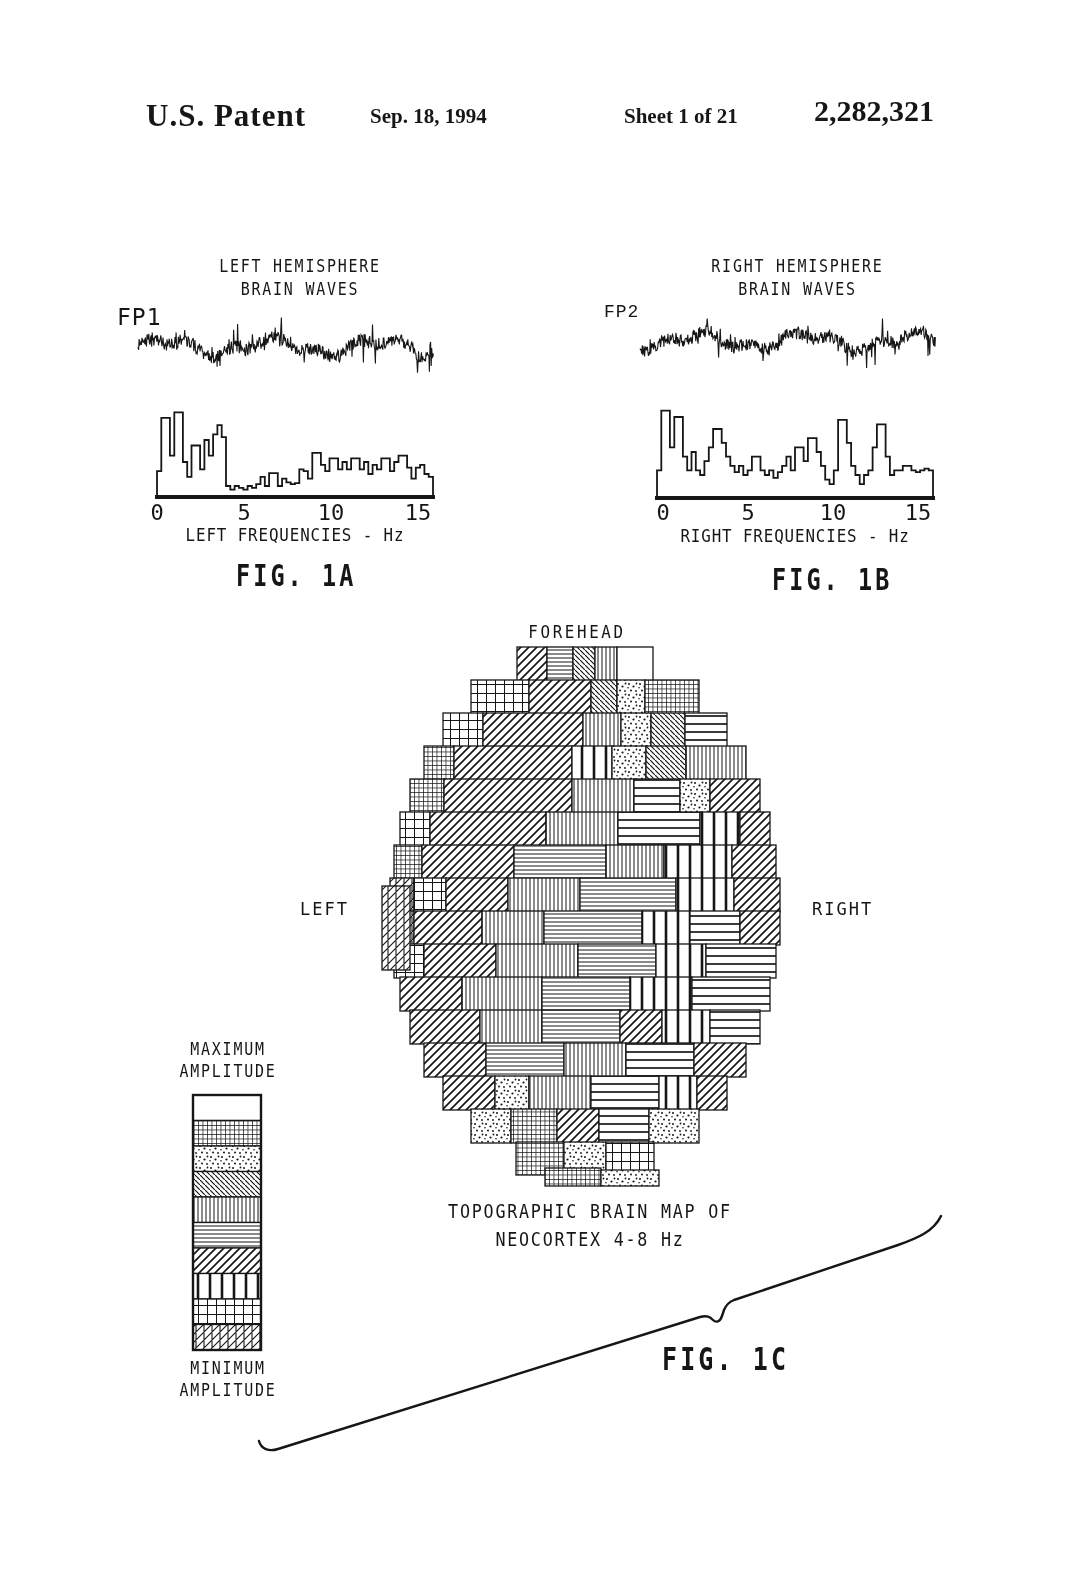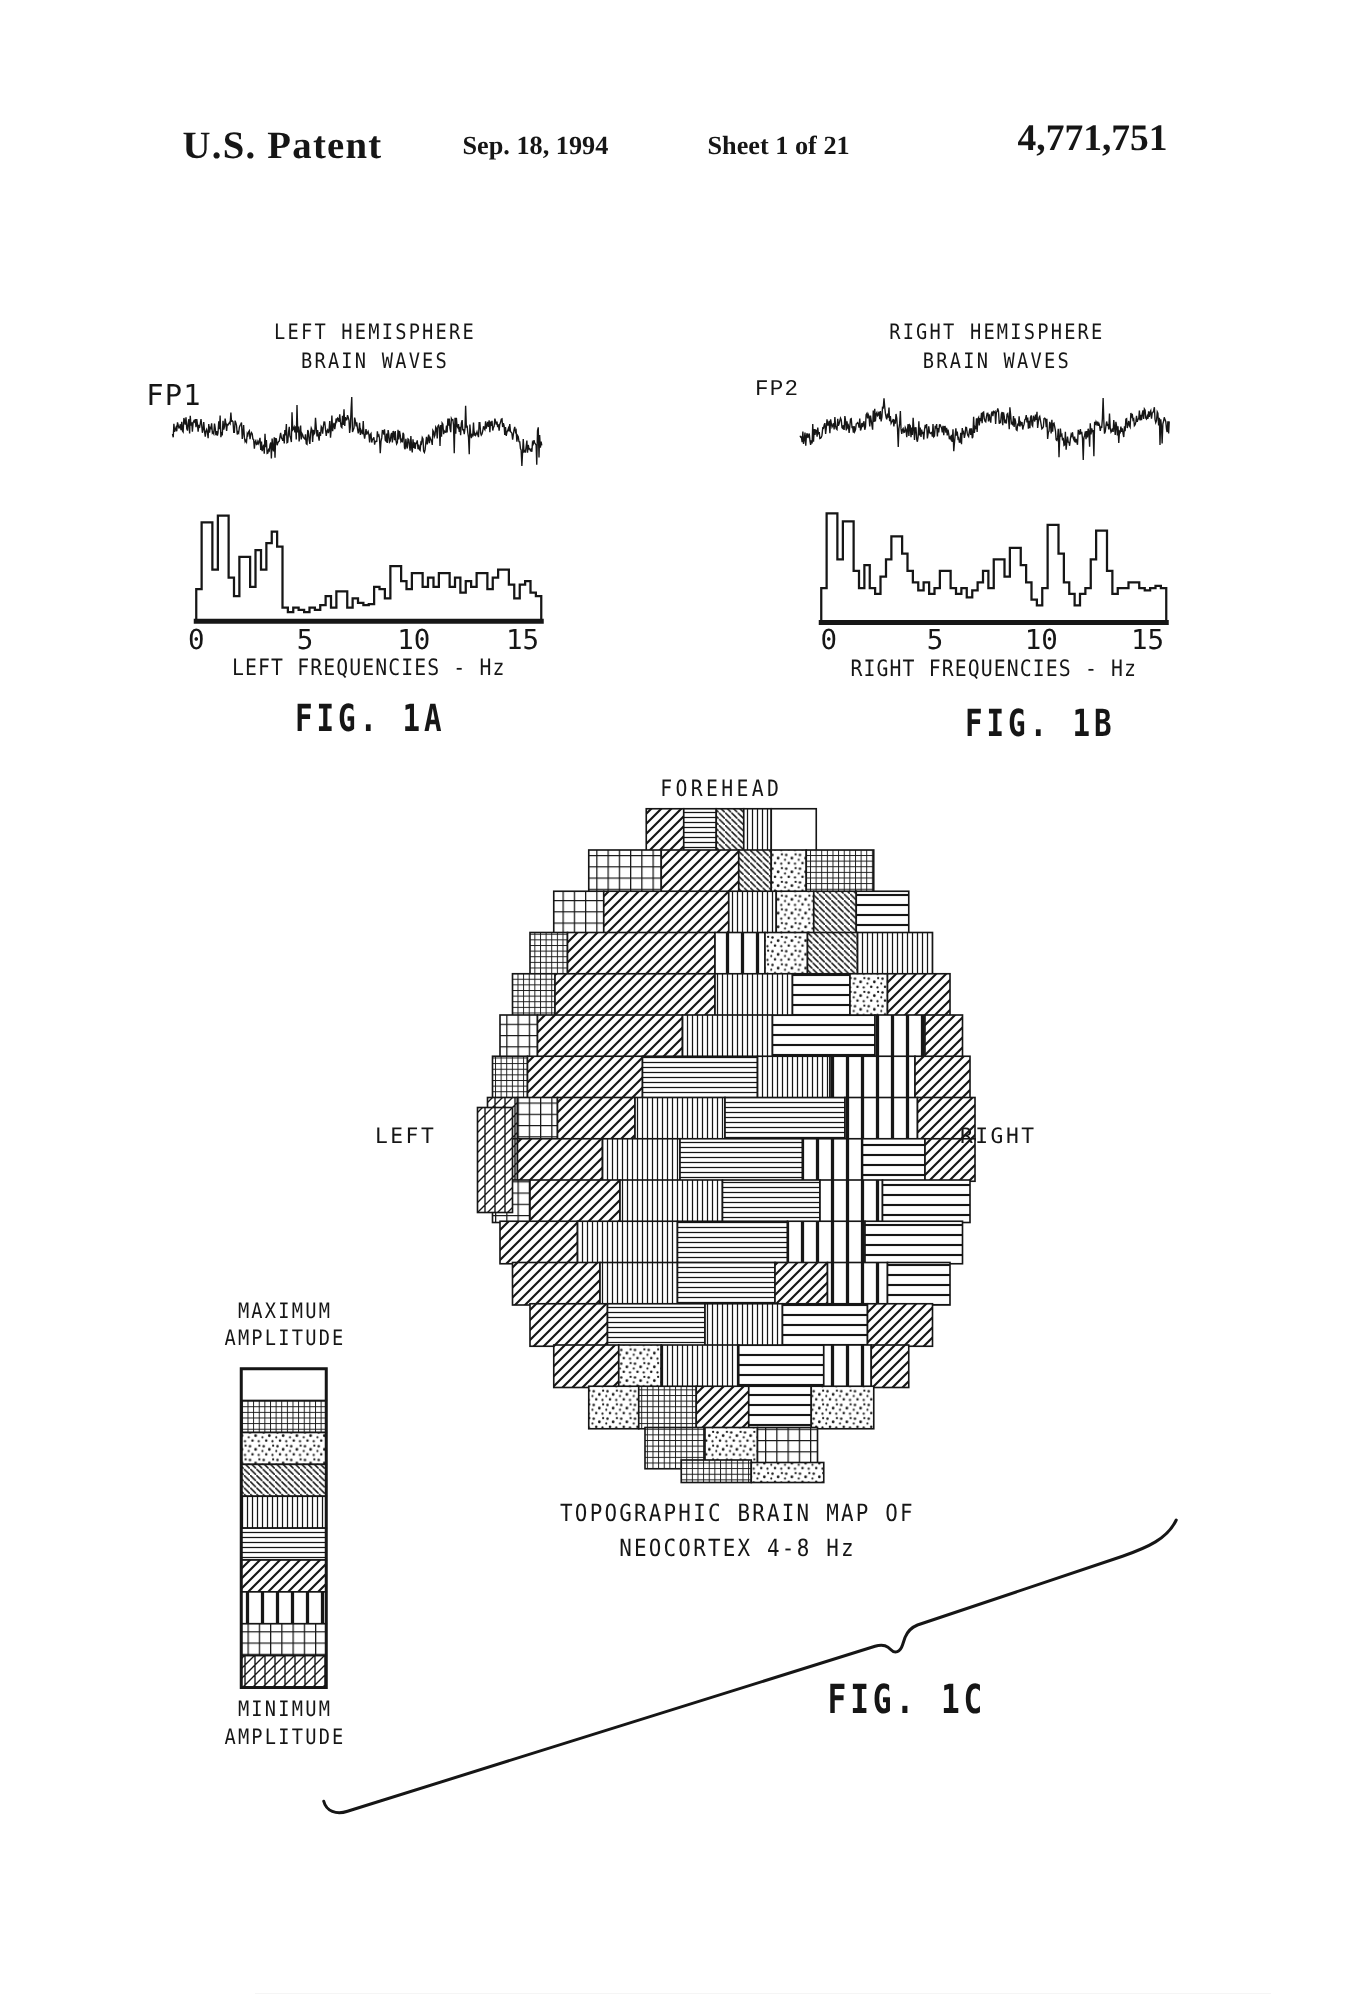--- a/index.html
+++ b/index.html
@@ -191,22 +191,22 @@
       </g>
     <g id="g-right-hist">
         <path d="M657,498V470.4H661.3V410.6H665.6V410.6H669.9V447.4H674.3V417.0H678.6V417.0H682.9V456.6H687.2V470.4H691.5V452.0H695.8V470.4H700.1V475.0H704.4V461.2H708.8V447.4H713.1V429.0H717.4V429.0H721.7V442.8H726.0V456.6H730.3V465.8H734.6V472.2H738.9V465.8H743.3V475.0H747.6V470.4H751.9V456.6H756.2V456.6H760.5V470.4H764.8V475.0H769.1V470.4H773.4V477.8H777.8V472.2H782.1V465.8H786.4V456.6H790.7V470.4H795.0V447.4H799.3V447.4H803.6V461.2H807.9V438.2H812.3V438.2H816.6V452.0H820.9V465.8H825.2V479.6H829.5V484.2H833.8V470.4H838.1V419.8H842.4V419.8H846.8V442.8H851.1V465.8H855.4V475.0H859.7V484.2H864.0V475.0H868.3V470.4H872.6V447.4H876.9V424.4H881.3V424.4H885.6V456.6H889.9V475.0H894.2V470.4H898.5V470.4H902.8V465.8H907.1V465.8H911.4V470.4H915.8V472.2H920.1V470.4H924.4V468.6H928.7V470.4H933.0V498" fill="none" stroke="#161616" stroke-width="1.8" stroke-linejoin="miter"></path>
         <line x1="655" y1="498" x2="935" y2="498" stroke="#161616" stroke-width="4"></line>
       </g>
     <path id="brace" d="M259,1441 c2,8 10,11 19,8 L700,1317 c7,-2 10,0 13,3 c3,3 7,2 9,-4 l2,-6 c2,-5 5,-8 10,-10 L898,1245 c20,-7 36,-14 43,-29" fill="none" stroke="#161616" stroke-width="2.4" stroke-linecap="round"></path>
   </svg>
 
   <div class="lbl serif" style="left:106px;top:98px;font-size:31px;letter-spacing:1px;margin-left:40px;">U.S. Patent</div>
   <div class="lbl serif" style="left:370px;top:104px;font-size:21px;">Sep. 18, 1994</div>
-  <div class="lbl serif" style="left:566px;top:104px;font-size:21px;">Sheet 1 of 21</div>
-  <div class="lbl serif" style="left:814px;top:94px;font-size:30px;">4,771,751</div>
+  <div class="lbl serif" style="left:624px;top:104px;font-size:21px;">Sheet 1 of 21</div>
+  <div class="lbl serif" style="left:814px;top:94px;font-size:30px;">2,282,321</div>
 
   <div class="lbl ctr narrow small" style="left:185px;top:256px;width:230px;">LEFT HEMISPHERE</div>
   <div class="lbl ctr narrow small" style="left:185px;top:279px;width:230px;">BRAIN WAVES</div>
   <div class="lbl" style="left:117px;top:304px;font-size:23px;letter-spacing:1px;">FP1</div>
   <div class="lbl tick" style="left:139px;top:500px;">0</div>
   <div class="lbl tick" style="left:226px;top:500px;">5</div>
   <div class="lbl tick" style="left:313px;top:500px;">10</div>
   <div class="lbl tick" style="left:400px;top:500px;">15</div>
   <div class="lbl ctr narrow" style="left:155px;top:524px;width:280px;font-size:18px;letter-spacing:1px;">LEFT FREQUENCIES - Hz</div>
   <div class="lbl figcap" style="left:236px;top:558px;font-size:30px;">FIG. 1A</div>
@@ -216,21 +216,21 @@
   <div class="lbl" style="left:604px;top:302px;font-size:18px;letter-spacing:1px;font-family:Liberation Mono, monospace;">FP2</div>
   <div class="lbl tick" style="left:645px;top:500px;">0</div>
   <div class="lbl tick" style="left:730px;top:500px;">5</div>
   <div class="lbl tick" style="left:815px;top:500px;">10</div>
   <div class="lbl tick" style="left:900px;top:500px;">15</div>
   <div class="lbl ctr narrow" style="left:650px;top:525px;width:290px;font-size:18px;letter-spacing:1px;">RIGHT FREQUENCIES - Hz</div>
   <div class="lbl figcap" style="left:772px;top:562px;font-size:30px;">FIG. 1B</div>
 
   <div class="lbl ctr narrow" style="left:477px;top:621px;width:200px;font-size:18px;letter-spacing:3px;">FOREHEAD</div>
   <div class="lbl small" style="left:300px;top:899px;">LEFT</div>
-  <div class="lbl small" style="left:768px;top:899px;">RIGHT</div>
+  <div class="lbl small" style="left:812px;top:899px;">RIGHT</div>
   <div class="lbl ctr narrow small" style="left:165px;top:1039px;width:126px;">MAXIMUM</div>
   <div class="lbl ctr narrow small" style="left:165px;top:1061px;width:126px;">AMPLITUDE</div>
   <div class="lbl ctr narrow small" style="left:165px;top:1358px;width:126px;">MINIMUM</div>
   <div class="lbl ctr narrow small" style="left:165px;top:1380px;width:126px;">AMPLITUDE</div>
   <div class="lbl ctr narrow" style="left:410px;top:1200px;width:360px;font-size:19px;letter-spacing:2px;">TOPOGRAPHIC BRAIN MAP OF</div>
   <div class="lbl ctr narrow" style="left:410px;top:1228px;width:360px;font-size:19px;letter-spacing:2px;">NEOCORTEX 4-8 Hz</div>
   <div class="lbl figcap" style="left:662px;top:1340px;font-size:32px;">FIG. 1C</div>
 
 </div>
 

